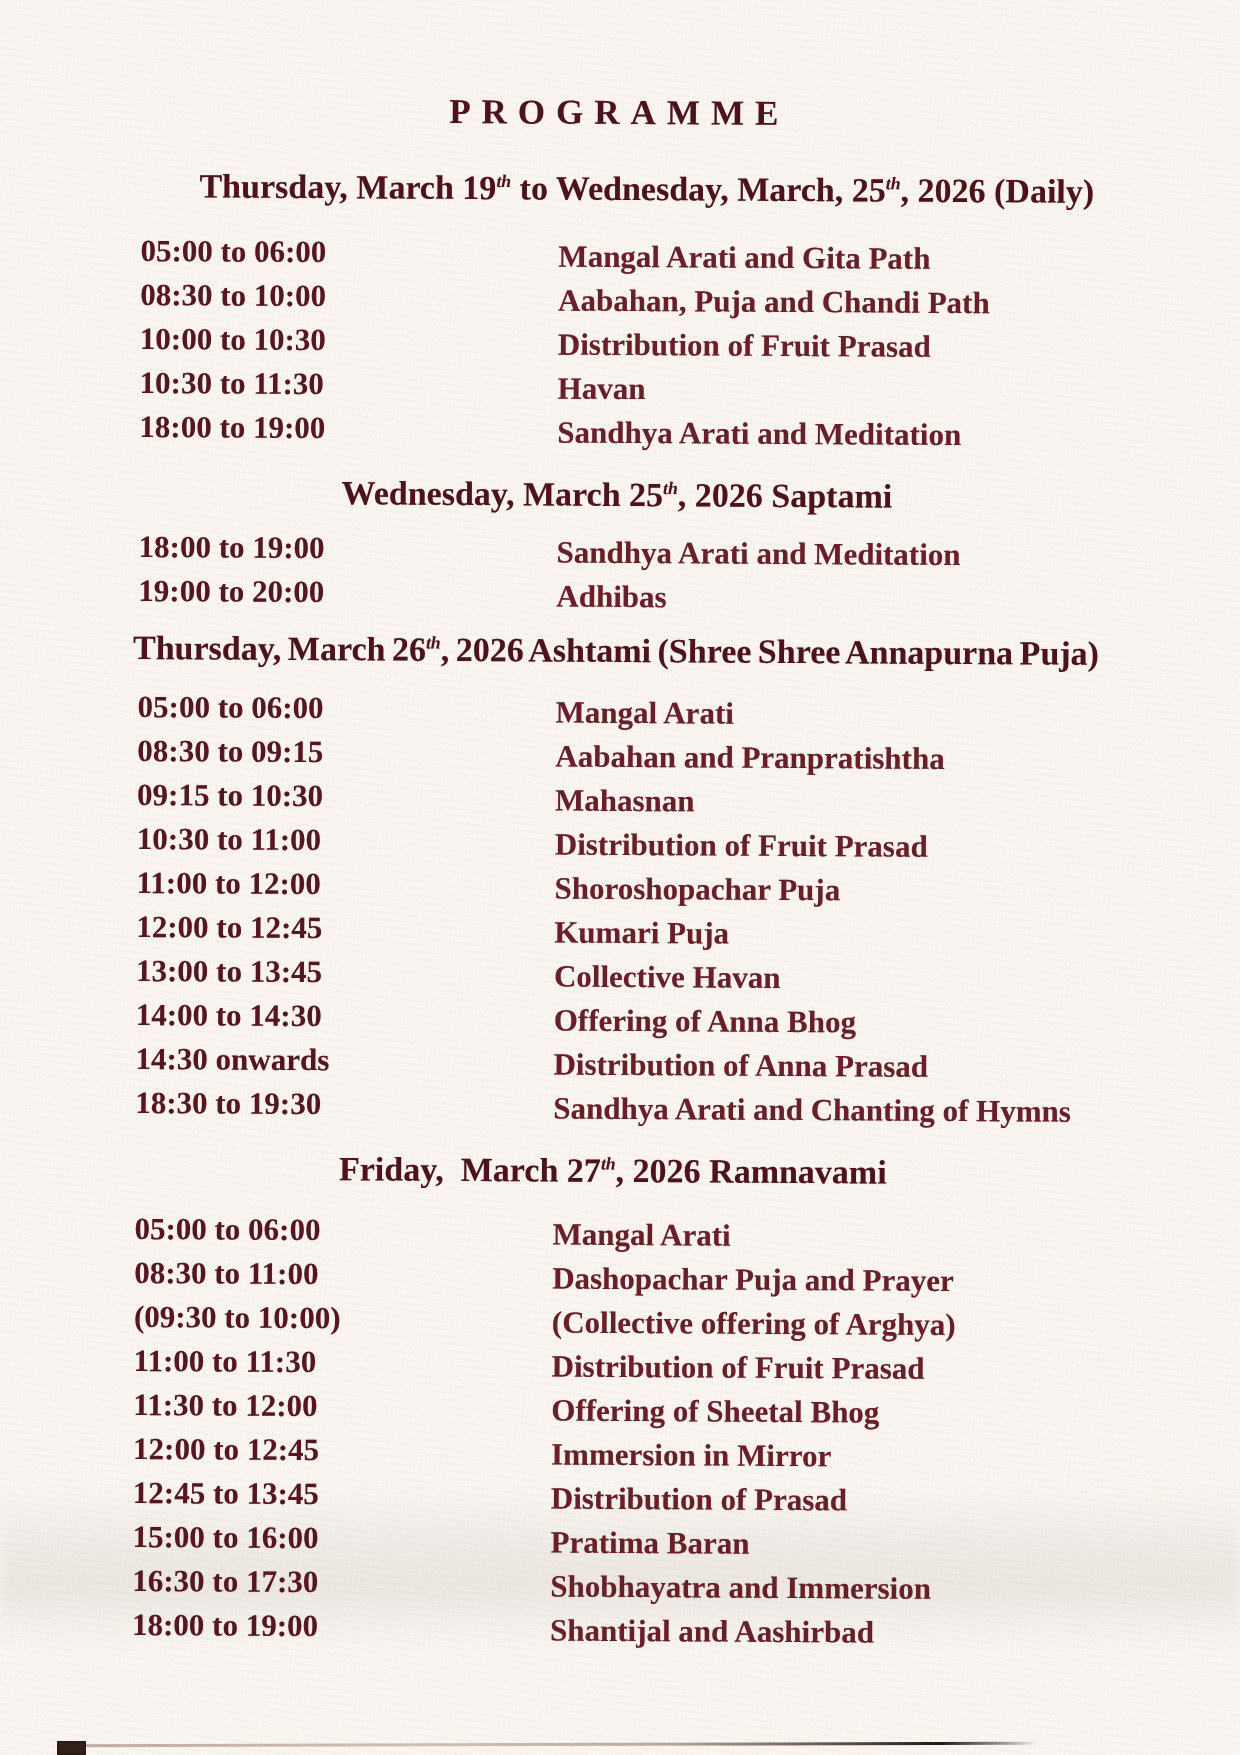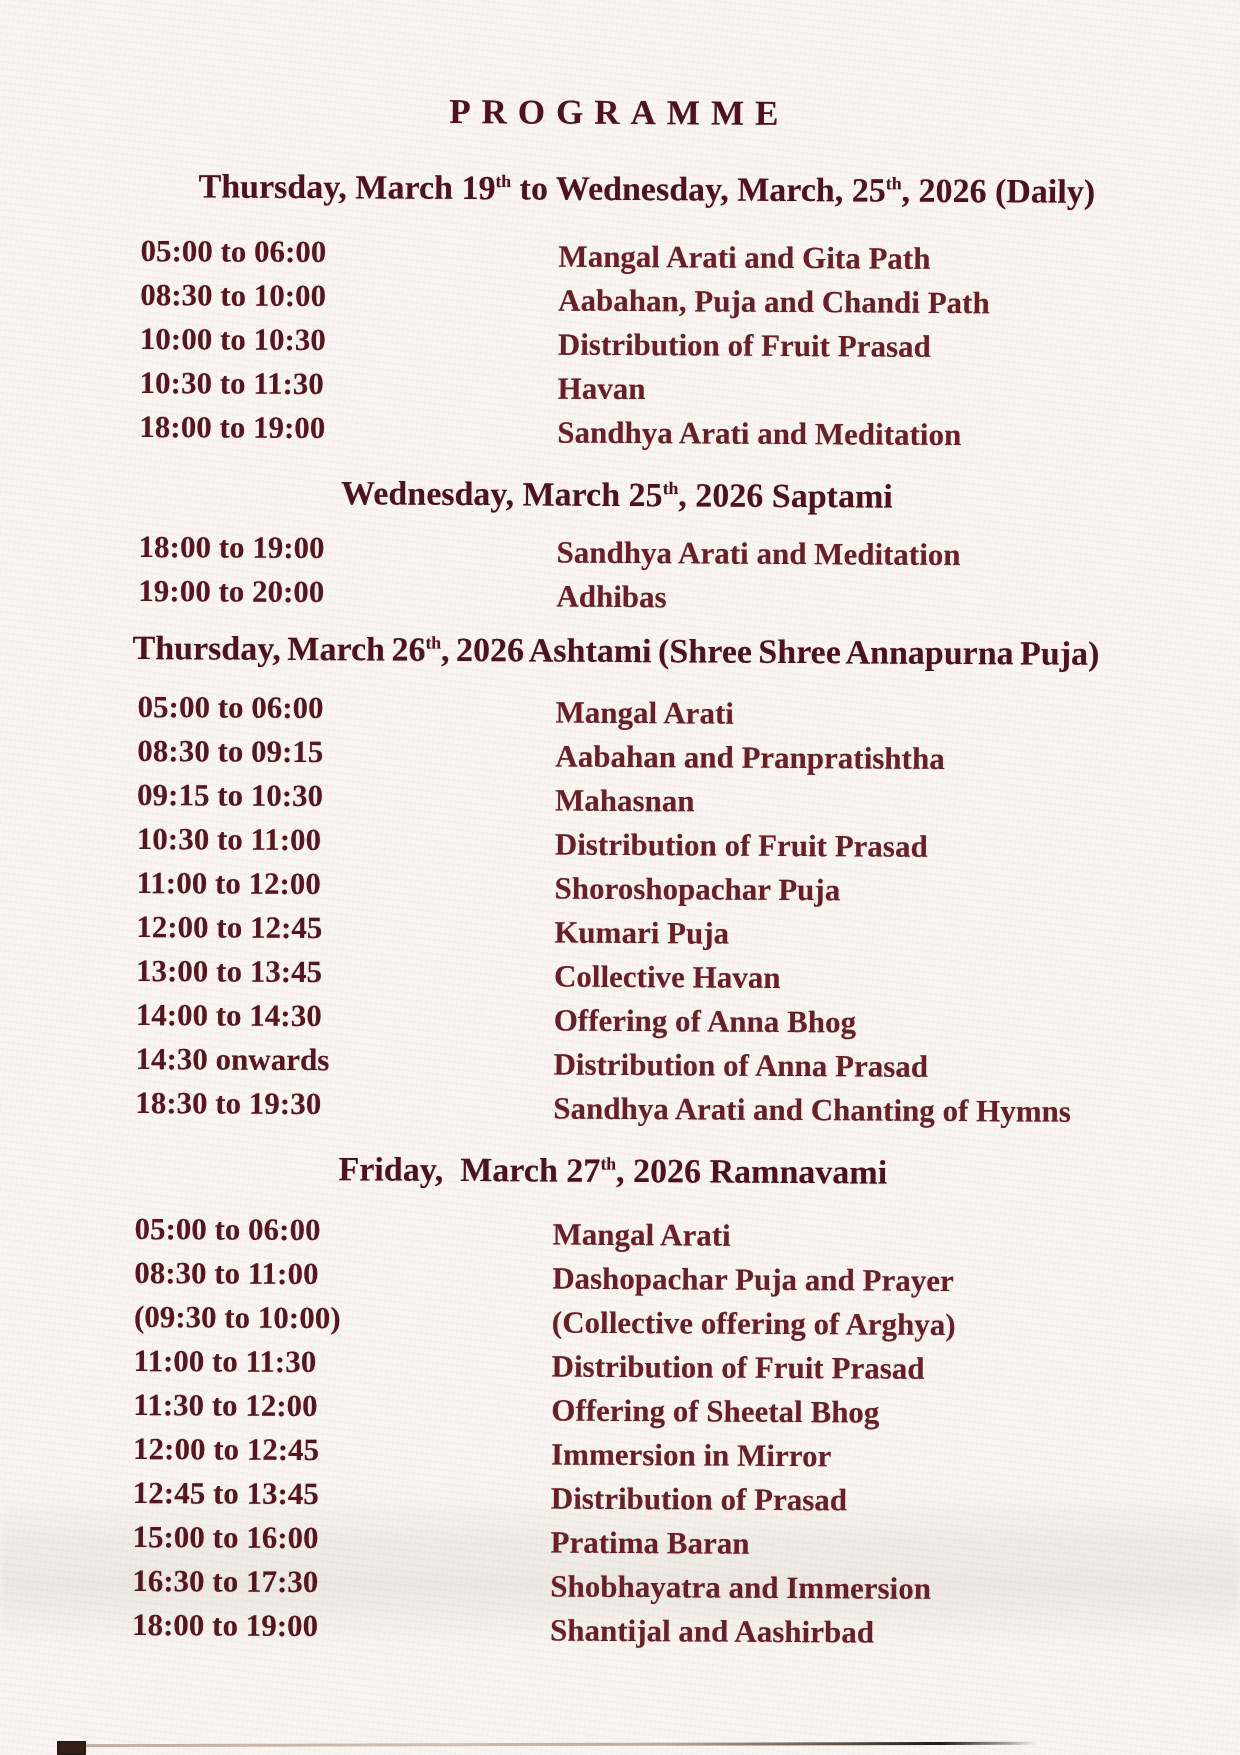--- a/index.html
+++ b/index.html
@@ -35,21 +35,21 @@
     letter-spacing:11px;
     color:#4c131c;
   }
   .heading{
     text-align:center;
     font-size:34px;font-weight:700;line-height:46px;
     color:#4c131c;
     white-space:pre-wrap;
   }
   .heading .sup, .title .sup{
-    font-size:0.52em;vertical-align:super;line-height:0;letter-spacing:0;
+    font-size:0.52em;vertical-align:super;line-height:0;letter-spacing:0;font-style:italic;
   }
   .h1{margin-top:28px;padding-left:56px;}
   .h2{margin-top:20px;}
   .h3{margin-top:12px;word-spacing:-2px;}
   .h4{margin-top:20px;}
   .rows{margin:0;}
   .rows.s1{margin-top:20px;}
   .rows.s2{margin-top:10px;}
   .rows.s3{margin-top:14px;}
   .rows.s4{margin-top:16px;}

